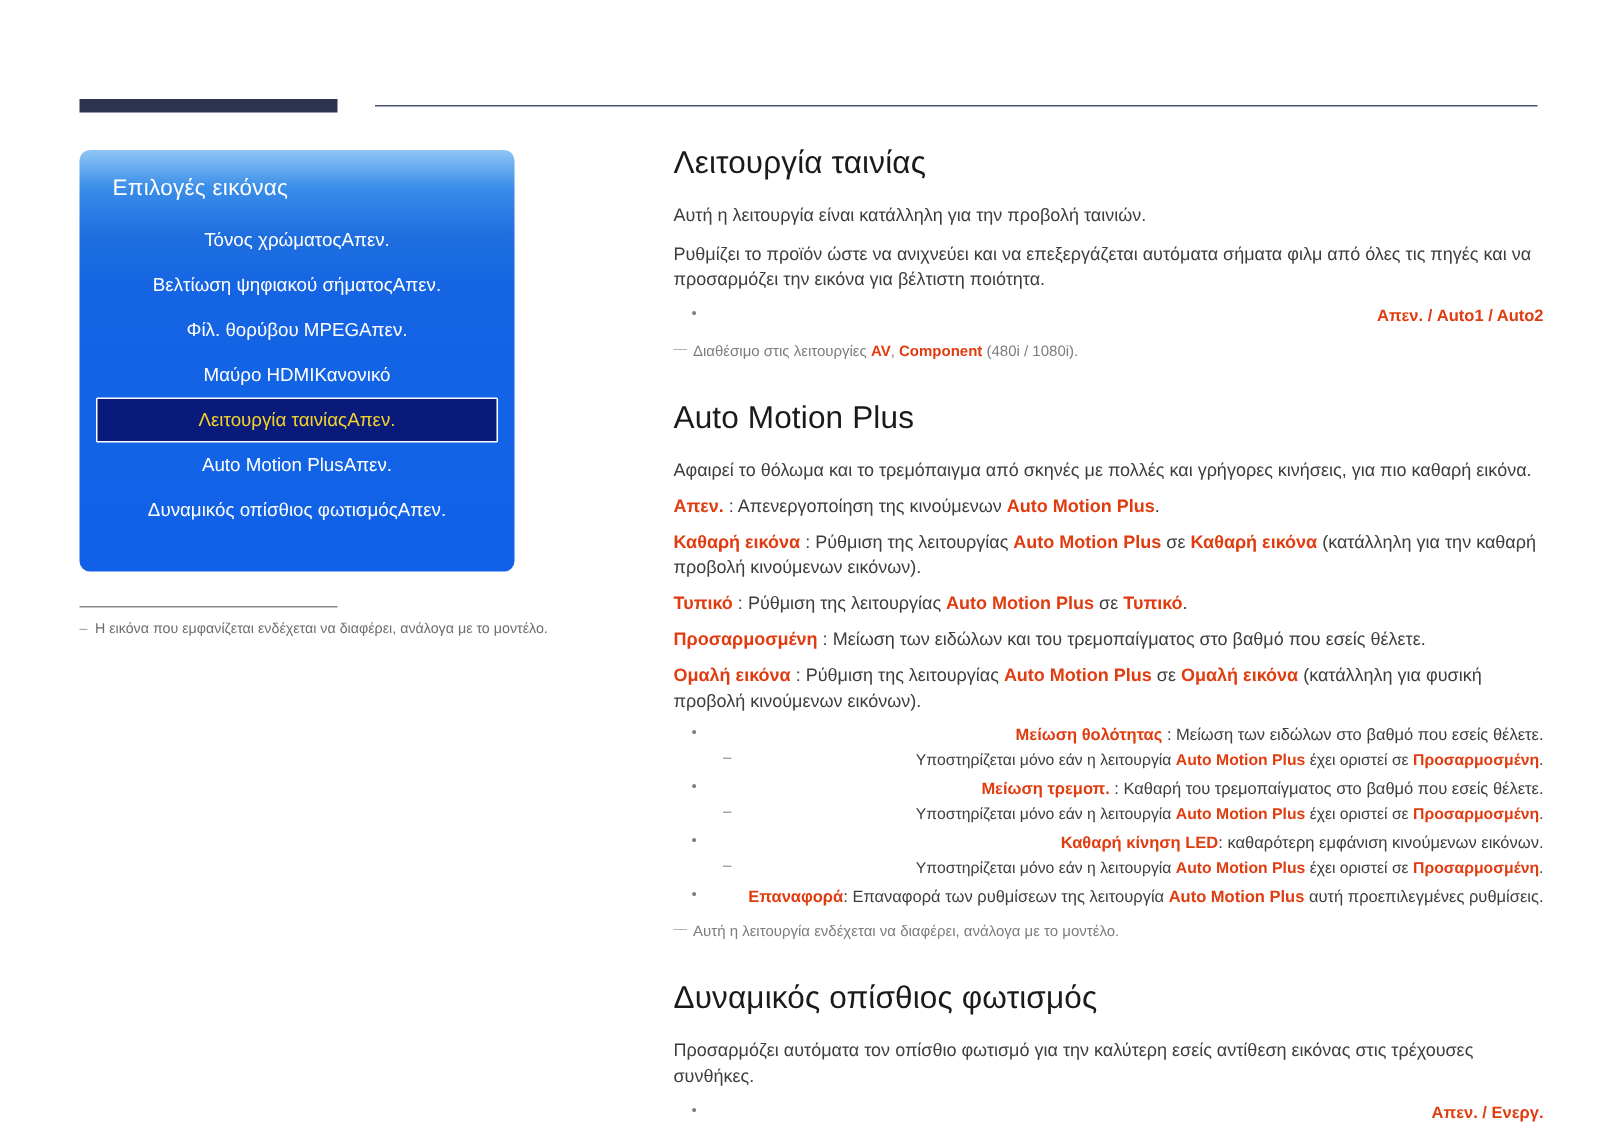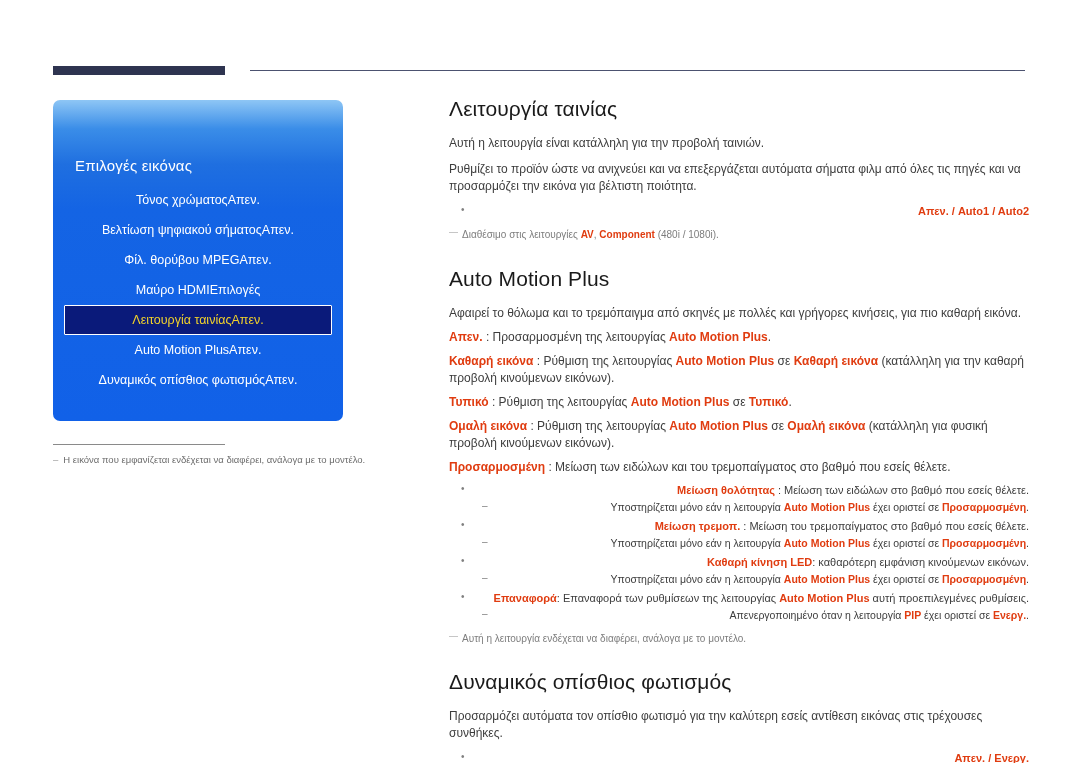--- a/index.html
+++ b/index.html
@@ -53,21 +53,20 @@
     box-sizing: border-box;
     position: relative;
     overflow: hidden;
   }
   .osd-title {
     color: #ffffff;
     font-size: 15px;
     padding: 17px 0 0 22px;
     letter-spacing: 0.2px;
     font-weight: 400;
-    margin-top: 40px;
   }
   .osd-rows {
     margin-top: 11px;
     padding: 0 11px;
   }
   .osd-row {
     height: 30px;
     display: flex;
     align-items: center;
     justify-content: center;
@@ -227,21 +226,21 @@
         <span class="value">Απεν.</span>
       </div>
 
       <div class="osd-row">
         <span class="label">Φίλ. θορύβου MPEG</span>
         <span class="value">Απεν.</span>
       </div>
 
       <div class="osd-row">
         <span class="label">Μαύρο HDMI</span>
-        <span class="value">Επιλογές</span>
+        <span class="value">Κανονικό</span>
       </div>
 
       <div class="osd-row selected">
         <span class="label">Λειτουργία ταινίας</span>
         <span class="value">Απεν.</span>
       </div>
 
       <div class="osd-row">
         <span class="label">Auto Motion Plus</span>
         <span class="value">Απεν.</span>
@@ -277,57 +276,56 @@
   </ul>
 
   <div class="note">
     <span>Διαθέσιμο στις λειτουργίες </span><span class="red">AV</span><span>, </span><span class="red">Component</span><span> (480i / 1080i).</span>
   </div>
 
   <h2 class="sec spaced">Auto Motion Plus</h2>
 
   <p class="para tight">Αφαιρεί το θόλωμα και το τρεμόπαιγμα από σκηνές με πολλές και γρήγορες κινήσεις, για πιο καθαρή εικόνα.</p>
 
-  <p class="para tight"><span class="red">Απεν.</span><span> : </span><span>Προσαρμοσμένη της λειτουργίας </span><span class="red">Auto Motion Plus</span><span>.</span></p>
+  <p class="para tight"><span class="red">Απεν.</span><span> : </span><span>Απενεργοποίηση της κινούμενων </span><span class="red">Auto Motion Plus</span><span>.</span></p>
 
   <p class="para tight"><span class="red">Καθαρή εικόνα</span><span> : </span><span>Ρύθμιση της λειτουργίας </span><span class="red">Auto Motion Plus</span><span> σε </span><span class="red">Καθαρή εικόνα</span><span> (κατάλληλη για την καθαρή προβολή κινούμενων εικόνων).</span></p>
 
   <p class="para tight"><span class="red">Τυπικό</span><span> : </span><span>Ρύθμιση της λειτουργίας </span><span class="red">Auto Motion Plus</span><span> σε </span><span class="red">Τυπικό</span><span>.</span></p>
 
+  <p class="para tight"><span class="red">Προσαρμοσμένη</span><span> : </span><span>Μείωση των ειδώλων και του τρεμοπαίγματος στο βαθμό που εσείς θέλετε.</span></p>
+
   <p class="para tight"><span class="red">Ομαλή εικόνα</span><span> : </span><span>Ρύθμιση της λειτουργίας </span><span class="red">Auto Motion Plus</span><span> σε </span><span class="red">Ομαλή εικόνα</span><span> (κατάλληλη για φυσική προβολή κινούμενων εικόνων).</span></p>
-
-  <p class="para tight"><span class="red">Προσαρμοσμένη</span><span> : </span><span>Μείωση των ειδώλων και του τρεμοπαίγματος στο βαθμό που εσείς θέλετε.</span></p>
 
   <ul class="b1">
 
     <li>
       <span class="red">Μείωση θολότητας</span><span> : </span><span>Μείωση των ειδώλων στο βαθμό που εσείς θέλετε.</span>
       <ul class="b2">
         <li><span>Υποστηρίζεται μόνο εάν η λειτουργία </span><span class="red">Auto Motion Plus</span><span> έχει οριστεί σε </span><span class="red">Προσαρμοσμένη</span><span>.</span></li>
       </ul>
     </li>
 
     <li>
-      <span class="red">Μείωση τρεμοπ.</span><span> : </span><span>Μείωση του τρεμοπαίγματος στο βαθμό που εσείς θέλετε.</span>
+      <span class="red">Μείωση τρεμοπ.</span><span> : </span><span>Καθαρή του τρεμοπαίγματος στο βαθμό που εσείς θέλετε.</span>
       <ul class="b2">
         <li><span>Υποστηρίζεται μόνο εάν η λειτουργία </span><span class="red">Auto Motion Plus</span><span> έχει οριστεί σε </span><span class="red">Προσαρμοσμένη</span><span>.</span></li>
       </ul>
     </li>
 
     <li>
       <span class="red">Καθαρή κίνηση LED</span><span>: </span><span>καθαρότερη εμφάνιση κινούμενων εικόνων.</span>
       <ul class="b2">
         <li><span>Υποστηρίζεται μόνο εάν η λειτουργία </span><span class="red">Auto Motion Plus</span><span> έχει οριστεί σε </span><span class="red">Προσαρμοσμένη</span><span>.</span></li>
       </ul>
     </li>
 
     <li>
-      <span class="red">Επαναφορά</span><span>: </span><span>Επαναφορά των ρυθμίσεων της λειτουργίας </span><span class="red">Auto Motion Plus</span><span> αυτή προεπιλεγμένες ρυθμίσεις.</span>
+      <span class="red">Επαναφορά</span><span>: </span><span>Επαναφορά των ρυθμίσεων της λειτουργία </span><span class="red">Auto Motion Plus</span><span> αυτή προεπιλεγμένες ρυθμίσεις.</span>
       <ul class="b2">
-        <li><span>Απενεργοποιημένο όταν η λειτουργία </span><span class="red">PIP</span><span> έχει οριστεί σε </span><span class="red">Ενεργ.</span><span>.</span></li>
       </ul>
     </li>
 
   </ul>
 
   <div class="note">Αυτή η λειτουργία ενδέχεται να διαφέρει, ανάλογα με το μοντέλο.</div>
 
   <h2 class="sec spaced">Δυναμικός οπίσθιος φωτισμός</h2>
 
   <p class="para">Προσαρμόζει αυτόματα τον οπίσθιο φωτισμό για την καλύτερη εσείς αντίθεση εικόνας στις τρέχουσες συνθήκες.</p>

